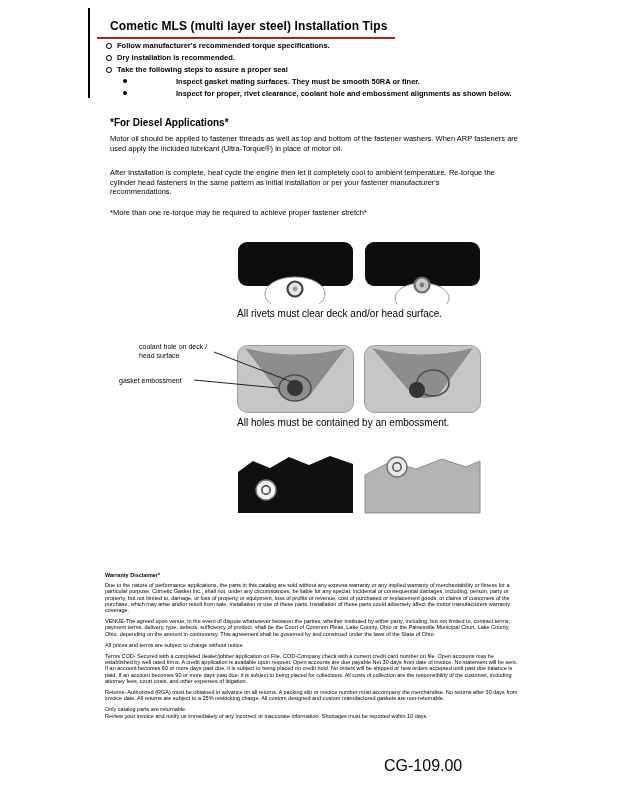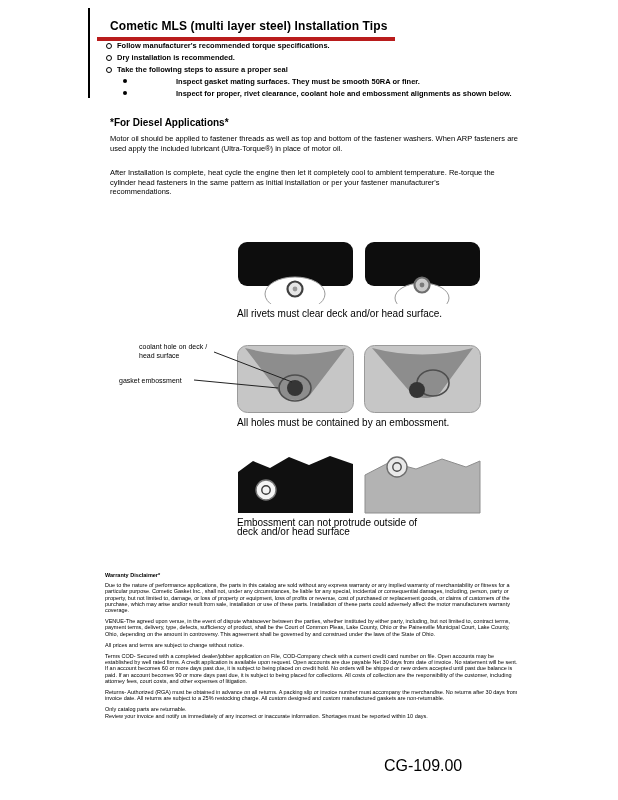--- a/index.html
+++ b/index.html
@@ -2,21 +2,21 @@
 <html><head>
 <meta charset="utf-8">
 <style>
   html,body { margin:0; padding:0; background:#ffffff; }
   .page {
     position:relative; width:618px; height:800px; background:#ffffff;
     font-family:"Liberation Sans", sans-serif; color:#000; overflow:hidden;
   }
   .vrule { position:absolute; left:88px; top:8px; width:2px; height:90px; background:#000; }
 
-  .title-wrap { position:absolute; left:97px; top:16px; border-bottom:4px solid #b91c1c; padding:0 8px 3px 13px; }
+  .title-wrap { position:absolute; left:97px; top:16px; border-bottom:2px solid #b91c1c; padding:0 8px 3px 13px; }
   .title { font-size:12px; font-weight:bold; letter-spacing:0.1px; }
 
   .bullets { position:absolute; left:106px; top:41px; font-size:7.5px; line-height:9px;font-weight:bold; }
   .b-row { display:flex; align-items:flex-start; margin-bottom:3px; }
   .b-row.sub { margin-left:17px;gap:44px; }
   .marker-open { width:4px; height:4px; border:1px solid #000; border-radius:50%; margin:2px 5px 0 0; flex:none; }
   .marker-fill { width:4px; height:4px; background:#000; border-radius:50%; margin:2px 5px 0 0; flex:none; }
 
   .diesel-head { position:absolute; left:110px; top:117px; font-size:10px; font-weight:bold; }
   .para1 { position:absolute; left:110px; top:134px; width:408px; font-size:7.5px; line-height:9.5px; }
@@ -86,20 +86,21 @@
     </div>
     <div class="b-row sub">
       <span class="marker-fill"></span>
       <span>Inspect for proper, rivet clearance, coolant hole and embossment alignments as shown below.</span>
     </div>
   </div>
 
   <div class="diesel-head">*For Diesel Applications*</div>
   <div class="para1">Motor oil should be applied to fastener threads as well as top and bottom of the fastener washers. When ARP fasteners are used apply the included lubricant (Ultra-Torque®) in place of motor oil.</div>
   <div class="para2">After Installation is complete, heat cycle the engine then let it completely cool to ambient temperature. Re-torque the cylinder head fasteners in the same pattern as initial installation or per your fastener manufacturer's recommendations.</div>
+  <div class="note">*More than one re-torque may be required to achieve proper fastener stretch*</div>
 
   <div class="col-head r1-head-right">RIGHT</div>
   <div class="col-head r1-head-wrong">WRONG</div>
   <div class="diag-box r1-img right">
     <svg viewBox="0 0 117 62">
       <rect x="1" y="0" width="115" height="44" rx="9" fill="#0d0d0d"></rect>
       <ellipse cx="58" cy="52" rx="30" ry="17" fill="#ffffff" stroke="#9a9a9a" stroke-width="1"></ellipse>
       <circle cx="58" cy="47" r="7.5" fill="#e6e6e6" stroke="#3f3f3f" stroke-width="2.2"></circle>
       <circle cx="58" cy="47" r="2.4" fill="#9a9a9a"></circle>
     </svg>
@@ -149,21 +150,20 @@
       <circle cx="29" cy="42" r="4.2" fill="none" stroke="#3a3a3a" stroke-width="1.4"></circle>
     </svg>
   </div>
   <div class="diag-box r3-img wrong">
     <svg viewBox="0 0 117 66">
       <path d="M1,27 L26,14 L52,21 L78,11 L102,19 L116,13 L116,65 L1,65 Z" fill="#b3b3b3" stroke="#8d8d8d" stroke-width="1"></path>
       <circle cx="33" cy="19" r="10" fill="#e9e9e9" stroke="#6e6e6e" stroke-width="1.4"></circle>
       <circle cx="33" cy="19" r="4.2" fill="none" stroke="#4a4a4a" stroke-width="1.4"></circle>
     </svg>
   </div>
-  <div class="caption r3-cap">Embossment can not protrude outside of deck and/or head surface</div>
 
   <div class="legal">
     <div class="legal-head">Warranty Disclaimer*</div>
     <p>Due to the nature of performance applications, the parts in this catalog are sold without any express warranty or any implied warranty of merchantability or fitness for a particular purpose.  Cometic Gasket Inc., shall not, under any circumstances, be liable for any special, incidental or consequential damages, including, person, party or property, but not limited to, damage, or loss of property or equipment, loss of profits or revenue, cost of purchased or replacement goods, or claims of customers of the purchase, which may arise and/or result from sale, installation or use of these parts.  Installation of these parts could adversely affect the motor manufacturers warranty coverage.</p>
     <p>VENUE-The agreed upon venue, in the event of dispute whatsoever between the parties, whether instituted by either party, including, but not limited to, contract terms, payment terms, delivery, type, defects, sufficiency of product, shall be the Court of Common Pleas, Lake County, Ohio or the Painesville Municipal Court, Lake County, Ohio, depending on the amount in controversy. This agreement shall be governed by and construed under the laws of the State of Ohio.</p>
     <p>All prices and terms are subject to change without notice.</p>
     <p>Terms COD- Secured with a completed dealer/jobber application on File, COD-Company check with a current credit card number on file.  Open accounts may be established by well rated firms.  A credit application is available upon request.  Open accounts are due payable Net 30 days from date of invoice.  No statement will be sent.  If an account becomes 60 or more days past due, it is subject to being placed on credit hold.  No orders will be shipped or new orders accepted until past due balance is paid.  If an account becomes 90 or more days past due, it is subject to being placed for collections.  All costs of collection are the responsibility of the customer, including attorney fees, court costs, and other expenses of litigation.</p>
     <p>Returns- Authorized (RGA) must be obtained in advance on all returns.  A packing slip or invoice number must accompany the merchandise.  No returns after 30 days from invoice date.  All returns are subject to a 25% restocking charge.  All custom designed and custom manufactured gaskets are non-returnable.</p>
     <p class="tight">Only catalog parts are returnable.</p>
     <p>Review your invoice and notify us immediately of any incorrect or inaccurate information.  Shortages must be reported within 10 days.</p>

